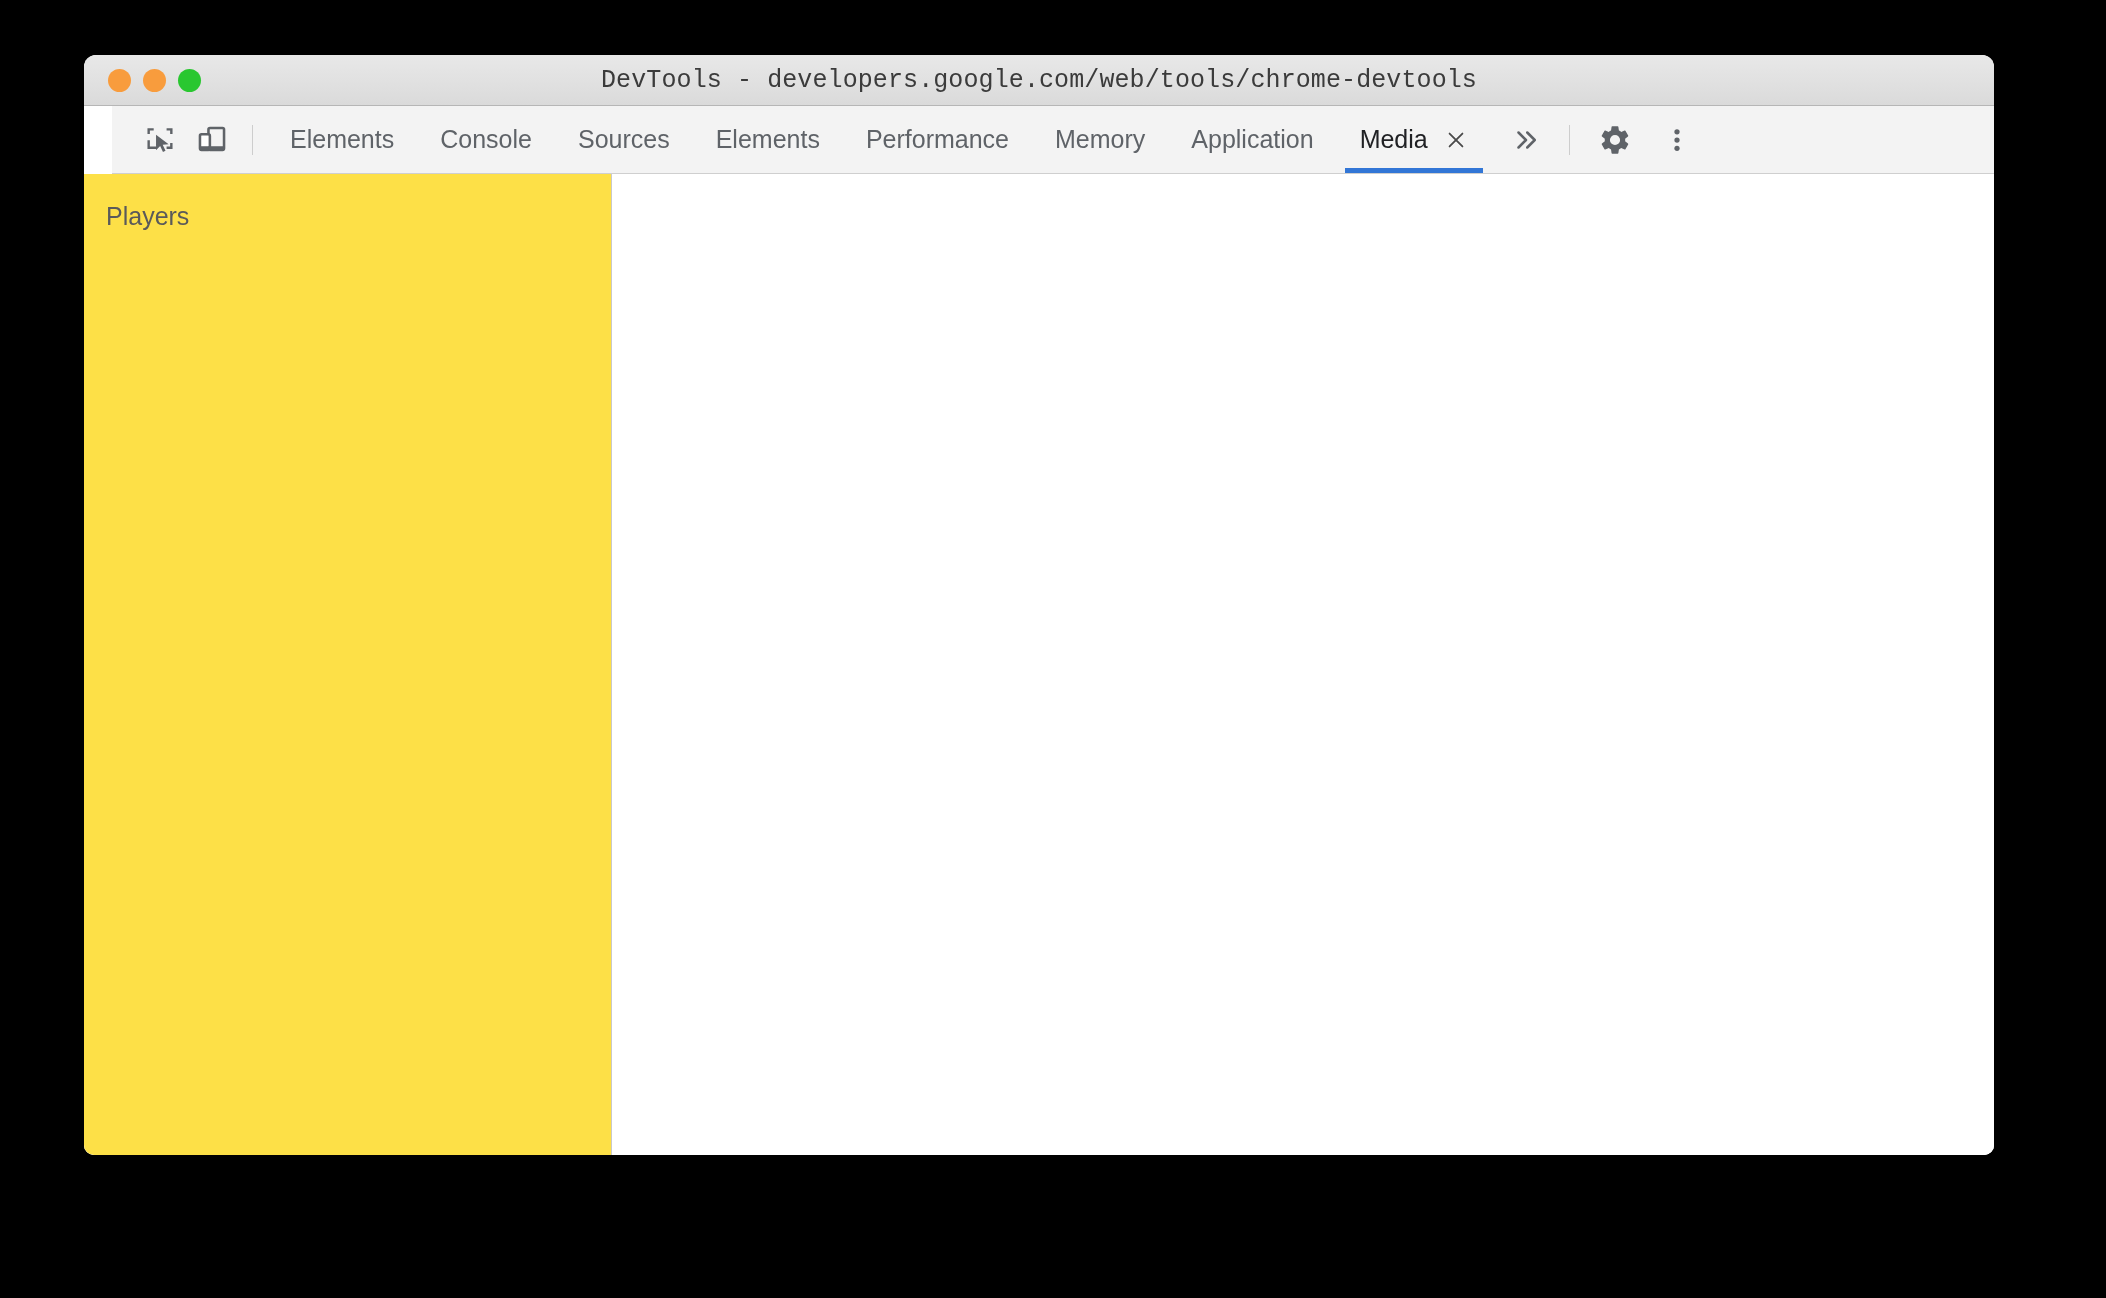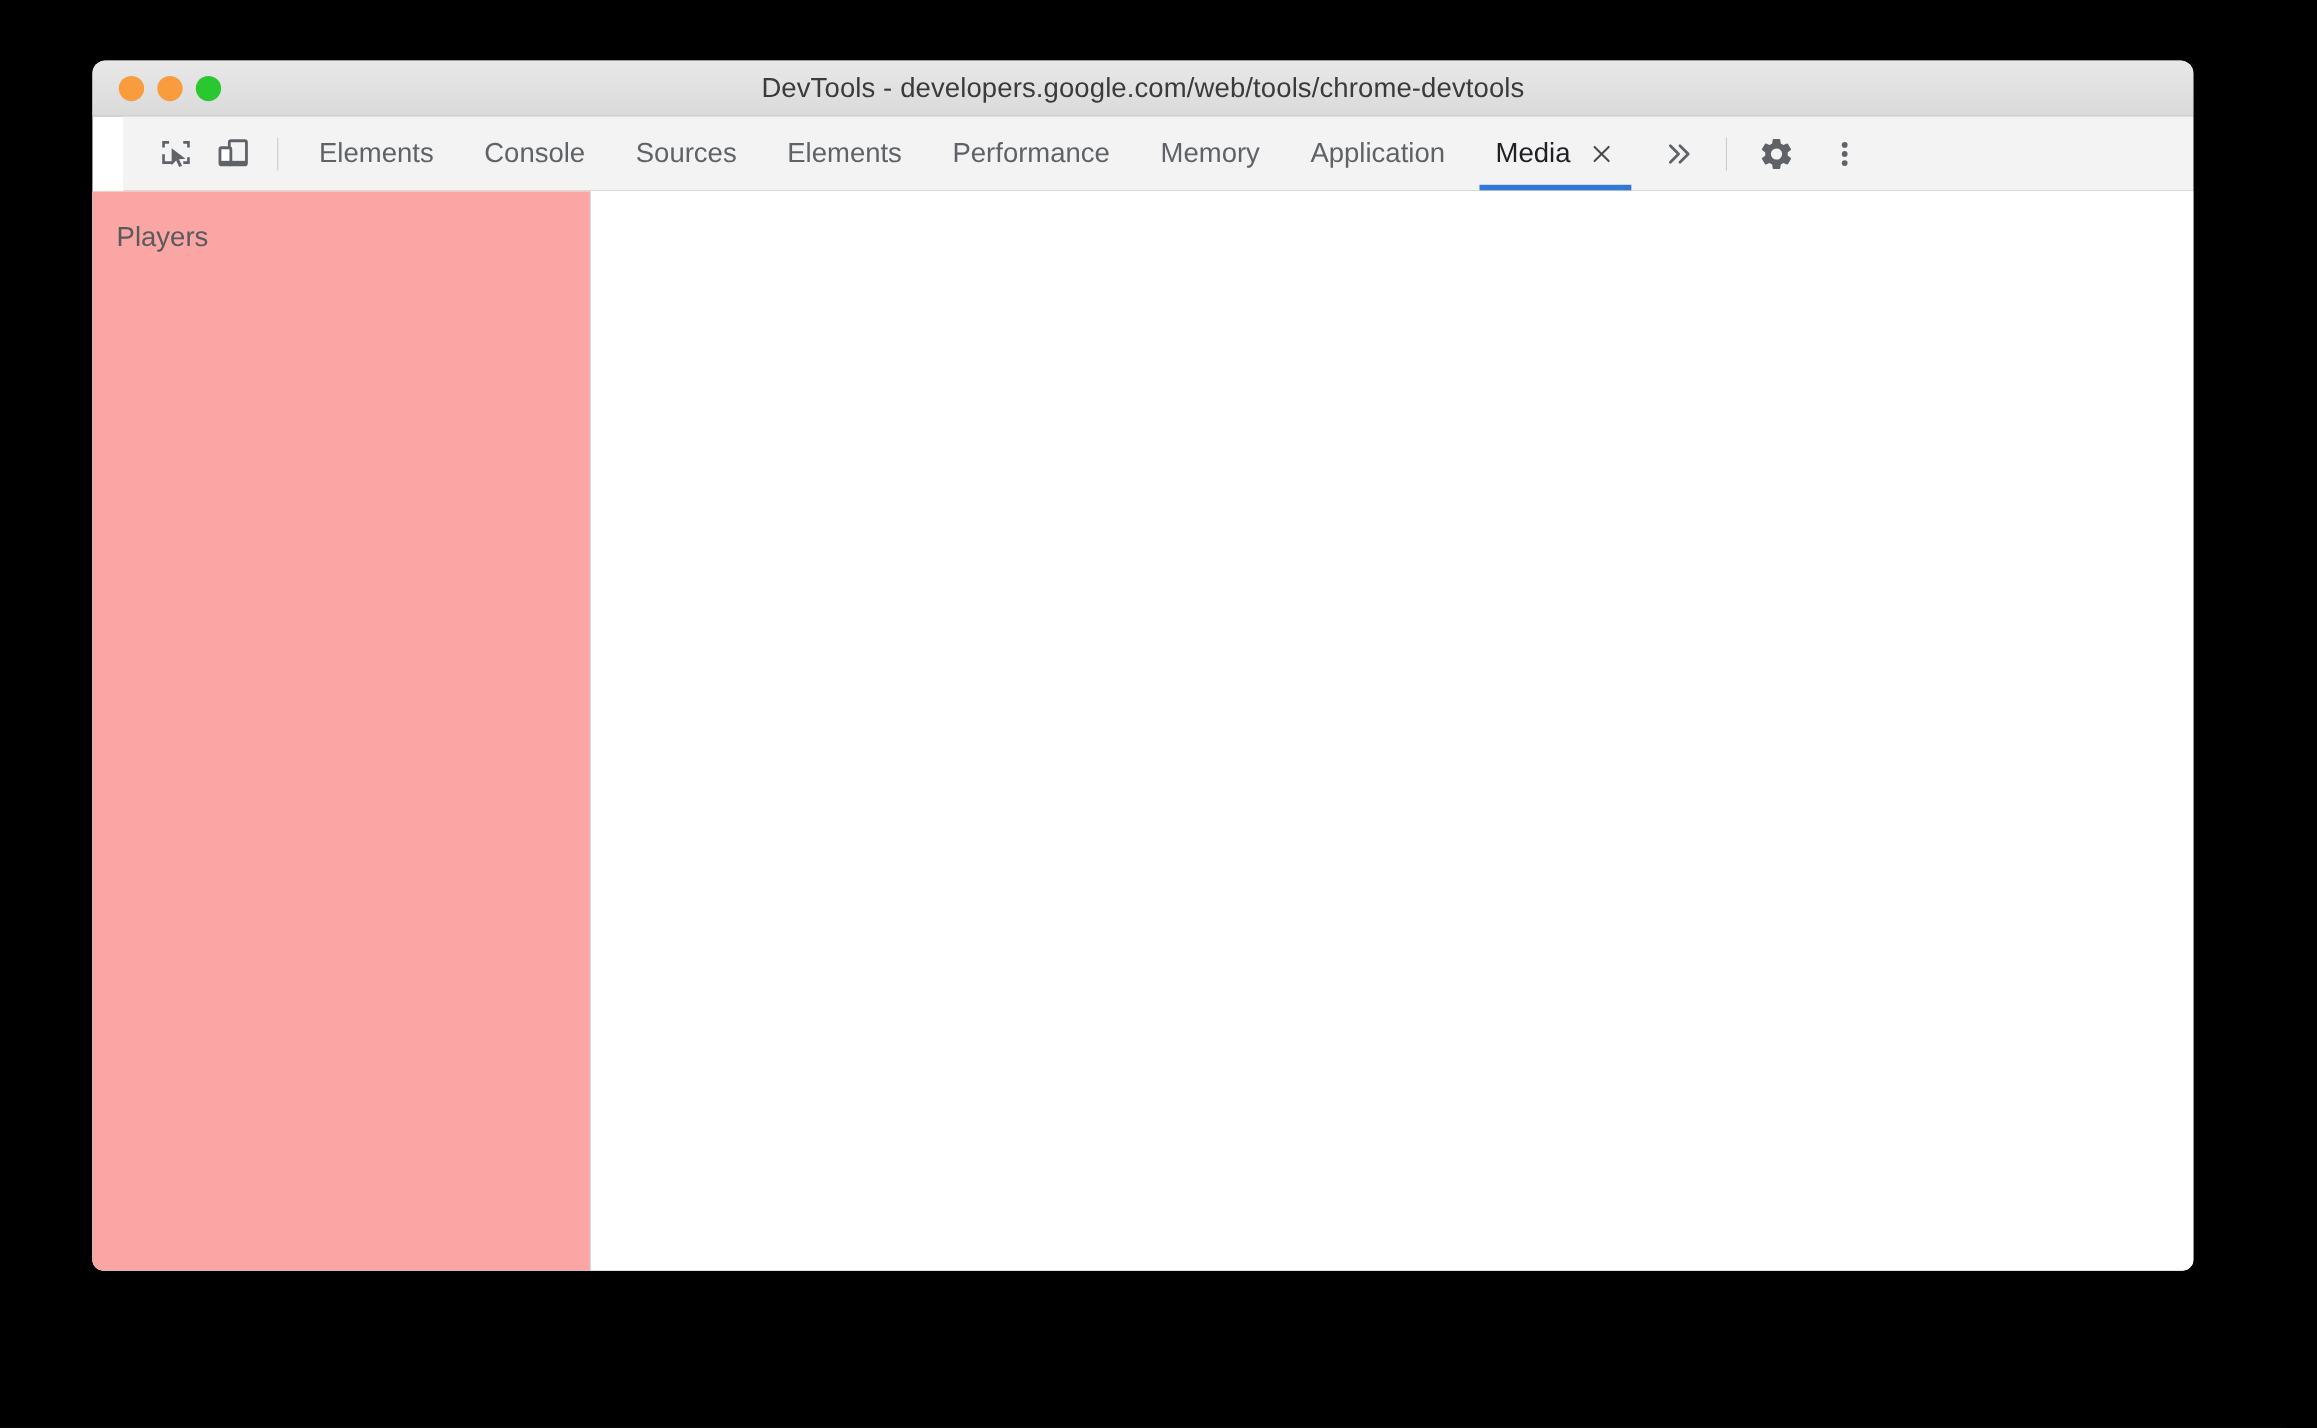--- a/index.html
+++ b/index.html
@@ -56,21 +56,21 @@
   }
   .tl-close  { background: #f89c3d; }
   .tl-min    { background: #f89c3d; }
   .tl-max    { background: #29c730; }
 
   #window-title {
     font-size: 25px;
     color: #3b3b3b;
     letter-spacing: 0.1px;
     white-space: nowrap;
-    font-family: Liberation Sans, sans-serif;
+    font-family: Liberation Mono, monospace;
   }
 
   
   #devtools-toolbar {
     position: relative;
     height: 68px;
     background: #f3f3f3;
     border-bottom: 1px solid #cfcfcf;
     display: flex;
     align-items: stretch;
@@ -161,22 +161,22 @@
   }
 
   
   #devtools-body {
     position: relative;
     height: calc(100% - 50px - 68px);
     display: flex;
     background: #ffffff;
   }
   #players-sidebar {
-    width: 453px;
-    background: #fca5a5;
+    width: 528px;
+    background: #fde047;
     border-right: 1px solid #c9c9c9;
     box-sizing: border-box;
     flex: 0 0 auto;
   }
   #players-header {
     font-size: 25px;
     color: #5a5a5a;
     padding: 28px 0 0 22px;
     font-family: "Liberation Sans", sans-serif;
   }

